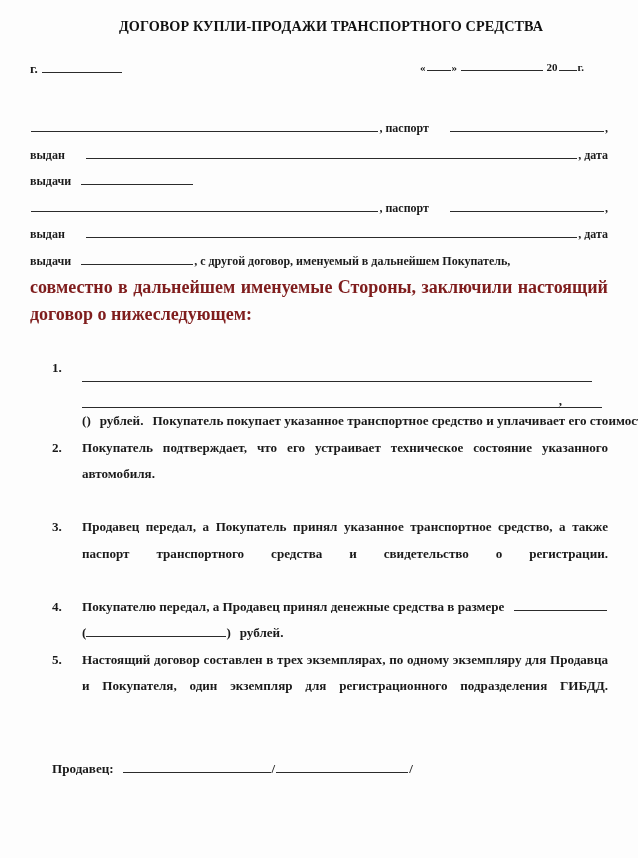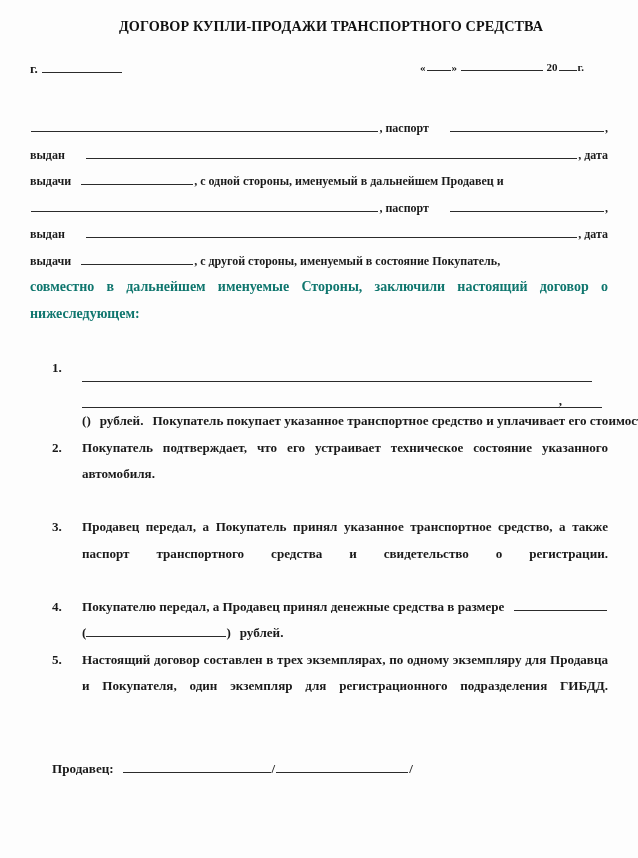--- a/index.html
+++ b/index.html
@@ -34,22 +34,22 @@
     font-weight: bold;
     font-size: 14.2px;
     letter-spacing: .1px;
     margin-top: 18px;
     margin-left: 28px;
     margin-right: 4px;
     color: #111;
   }
   .para {
     font-weight: bold;
-    font-size: 14px;
-    color: #0f766e;
+    font-size: 18px;
+    color: #7f1d1d;
     line-height: 26.5px;
     text-align: justify;
     text-justify: inter-word;
   }
 
   
   .blank {
     display: inline-block;
     border-bottom: 1.4px solid #2b2b2b;
     height: 0.82em;
@@ -195,21 +195,20 @@
         <span class="lbl">выдан</span>
         <span class="gap-md"></span>
         <span class="blank grow" style="min-width:40px"></span>
         <span class="lbl">, дата</span>
       </div>
 
       <div class="line-flex">
         <span class="lbl">выдачи</span>
         <span class="gap-sm"></span>
         <span class="blank" style="width:112px"></span>
-        <span class="lbl grow">, с одной стороны, именуемый в дальнейшем Продавец и</span>
       </div>
 
       <div class="line-flex">
         <span class="blank grow" style="min-width:40px"></span>
         <span class="lbl">, паспорт</span>
         <span class="gap-md"></span>
         <span class="blank" style="width:154px"></span>
         <span class="lbl">,</span>
       </div>
 
@@ -217,21 +216,21 @@
         <span class="lbl">выдан</span>
         <span class="gap-md"></span>
         <span class="blank grow" style="min-width:40px"></span>
         <span class="lbl">, дата</span>
       </div>
 
       <div class="line-flex">
         <span class="lbl">выдачи</span>
         <span class="gap-sm"></span>
         <span class="blank" style="width:112px"></span>
-        <span class="lbl grow">, с другой стороны, именуемый в состояние Покупатель,</span>
+        <span class="lbl grow">, с другой договор, именуемый в дальнейшем Покупатель,</span>
       </div>
 
       <div class="para" style="width:578px">совместно в дальнейшем именуемые Стороны, заключили настоящий договор о нижеследующем:</div>
     </div>
 
     <div class="clauses">
 
       <div class="clause">
         <span class="num">1.</span>
         <div class="clause-rule-wrap">

